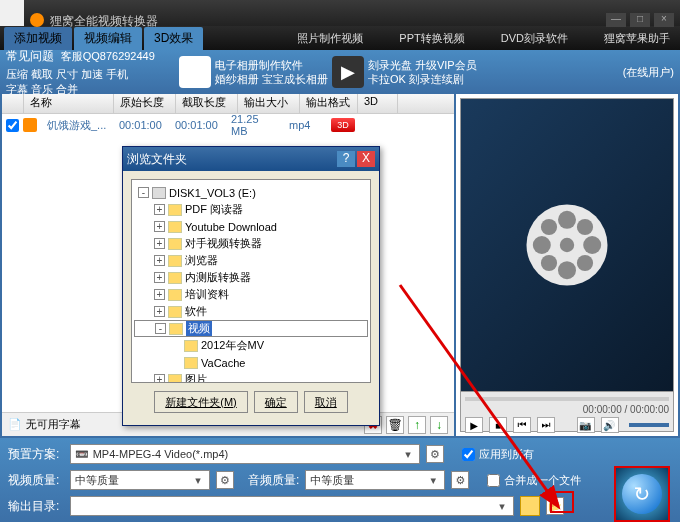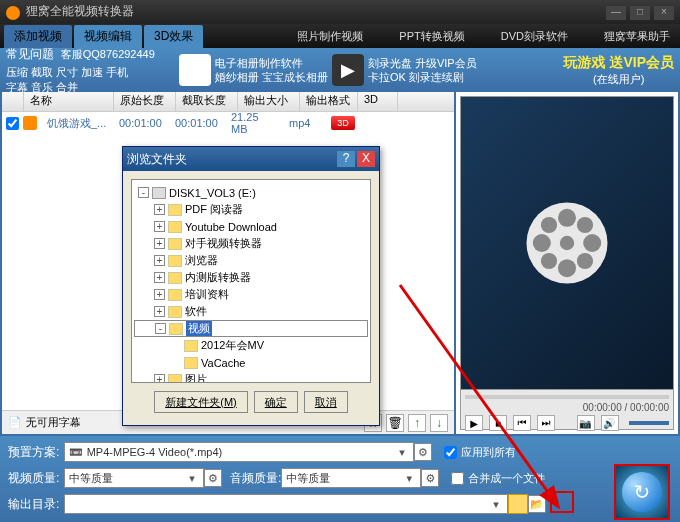--- a/index.html
+++ b/index.html
@@ -1,18 +1,18 @@
 <!DOCTYPE html>
 <html><head>
 <meta charset="utf-8">
 <style>
 * { box-sizing: border-box; margin: 0; padding: 0; font-family: "Microsoft YaHei", Arial, sans-serif; }
 body { width: 680px; height: 522px; background: #f0f0f0; position: relative; overflow: hidden; font-size: 11px; }
 
-.titlebar { height: 24px; background: linear-gradient(#3a3a3a, #222); color: #ccc; display: flex; align-items: flex-end; padding: 4px 6px; }
+.titlebar { height: 24px; background: linear-gradient(#3a3a3a, #222); color: #ccc; display: flex; align-items: flex-start; padding: 13px 6px; margin-left: 24px; }
 .titlebar .logo { width: 14px; height: 14px; background: #ff8c00; border-radius: 50%; margin-right: 6px; }
 .titlebar .title { flex: 1; font-size: 12px; }
 .winbtns { display: flex; gap: 4px; }
 .winbtn { width: 20px; height: 14px; background: #444; color: #aaa; text-align: center; line-height: 12px; cursor: pointer; font-size: 10px; }
 
 .menubar { height: 24px; background: linear-gradient(#2a2a2a, #111); display: flex; align-items: center; padding: 0 4px; }
 .tab { padding: 3px 10px; color: #000000; font-size: 12px; cursor: pointer; border-radius: 2px 2px 0 0; }
 .tab.active { background: #3b6ea5; }
 .tab.v { background: #4a8bc2; margin-left: 2px; }
 .menubar .spacer { flex: 1; }
@@ -51,21 +51,21 @@
 .pbtn { width: 18px; height: 16px; background: #fff; border: 1px solid #aaa; cursor: pointer; display: flex; align-items: center; justify-content: center; font-size: 10px; }
 .volbar { width: 40px; height: 4px; background: #3b6ea5; margin-left: 4px; }
 
 .subtbar { height: 24px; background: #f0f0f0; border-top: 1px solid #ccc; display: flex; align-items: center; padding: 0 6px; gap: 4px; }
 .subtbar .sp { flex: 1; }
 .ibtn { width: 18px; height: 18px; background: #fff; border: 1px solid #aaa; cursor: pointer; display: flex; align-items: center; justify-content: center; font-size: 12px; }
 .ibtn.red { color: #d00; font-weight: bold; }
 .ibtn.grn { color: #090; }
 
 .bottom { background: linear-gradient(#4a8bc2, #3b6ea5); padding: 6px 8px; color: #fff; position: relative; }
-.brow { display: flex; align-items: center; margin-bottom: 6px; gap: 0; }
+.brow { display: flex; align-items: center; margin-bottom: 6px; gap: 6px; }
 .brow label { font-size: 12px; width: 56px; }
 .sel { flex: 0 0 auto; height: 20px; background: #fff; border: 1px solid #888; color: #333; padding: 2px 4px; font-size: 11px; display: flex; align-items: center; }
 .sel.wide { width: 350px; }
 .sel.med { width: 140px; }
 .dd { width: 14px; text-align: center; color: #555; }
 .cfg { width: 18px; height: 18px; background: #fff; border: 1px solid #888; cursor: pointer; text-align: center; line-height: 16px; color: #555; }
 .cb { display: flex; align-items: center; gap: 4px; margin-left: 12px; }
 .pathbox { width: 444px; }
 .foldbtn { width: 20px; height: 20px; background: #ffd96a; border: 1px solid #c90; cursor: pointer; }
 .gobtn { position: absolute; right: 10px; bottom: 6px; width: 56px; height: 56px; border: 2px solid #d00; background: radial-gradient(circle, #5ac8fa, #0a3d62); border-radius: 0; cursor: pointer; display: flex; align-items: center; justify-content: center; }
@@ -125,21 +125,20 @@
   <div class="adtxt">
     <div>电子相册制作软件</div>
     <div>婚纱相册 宝宝成长相册</div>
   </div>
   <div class="adimg" style="background:#333;color:#fff">▶</div>
   <div class="adtxt">
     <div><span>刻录光盘 升级VIP会员</span></div>
     <div>卡拉OK 刻录连续剧</div>
   </div>
   <div class="vip">
-    <div class="big">玩游戏 送VIP会员</div>
     <div>(在线用户)</div>
   </div>
 </div>
 
 <div class="main">
   <div class="left">
     <div class="thead">
       <div class="th" style="width:22px"></div>
       <div class="th" style="width:90px">名称</div>
       <div class="th" style="width:62px">原始长度</div>

